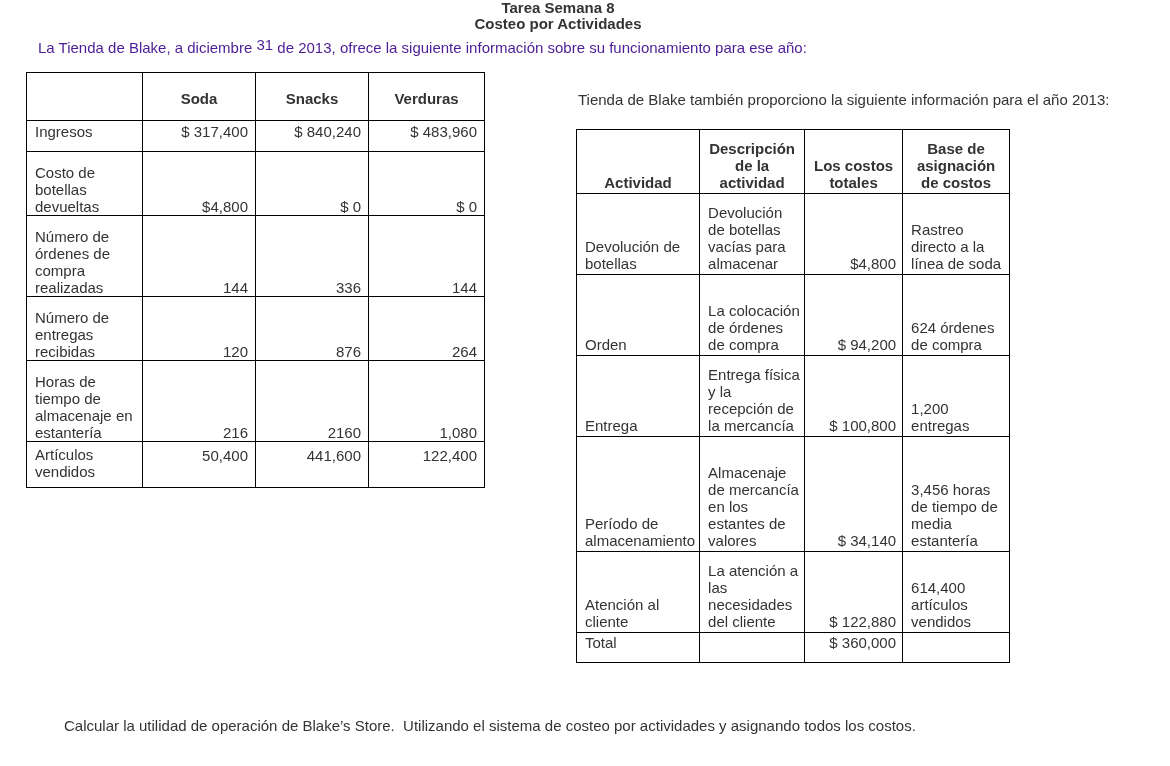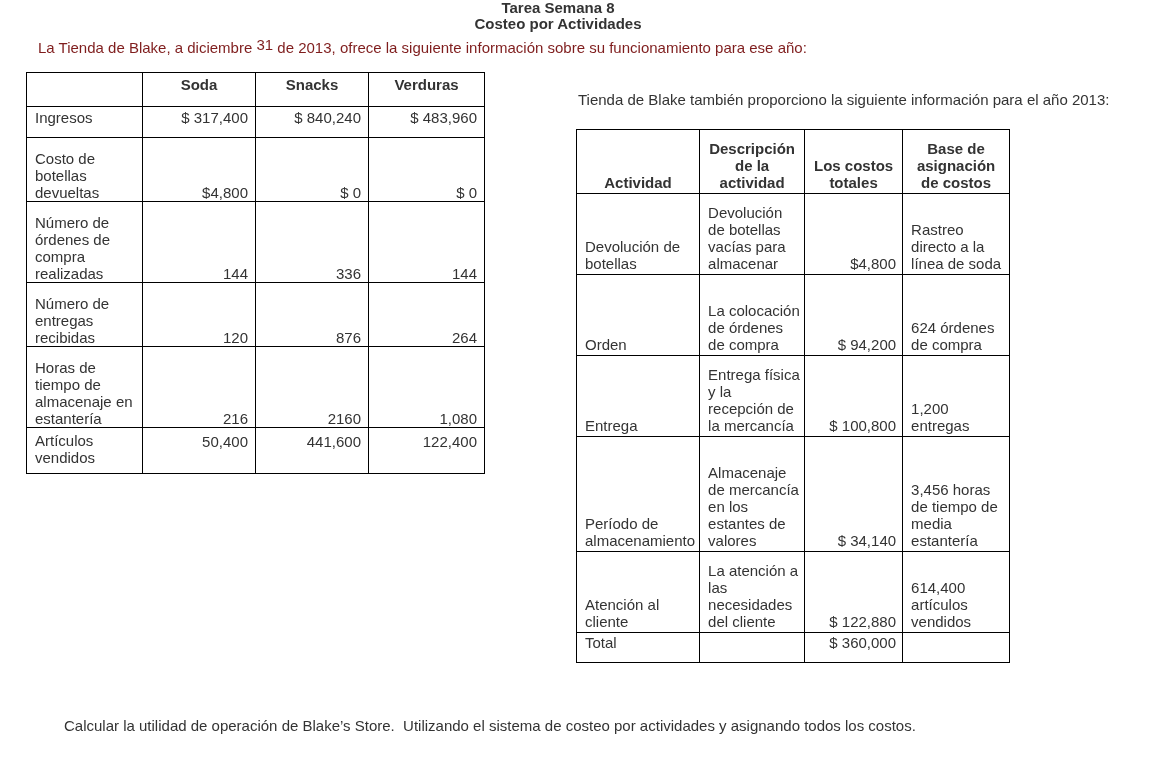--- a/index.html
+++ b/index.html
@@ -7,34 +7,34 @@
     width: 1170px; height: 766px; position: relative; overflow: hidden;
     font-family: "Liberation Sans", sans-serif; color: #333333; font-size: 15px;
   }
   .title {
     position: absolute; left: 0; width: 1116px; text-align: center;
     font-weight: bold; font-size: 15px; color: #333; line-height: 16px;
   }
   #t1 { top: 0px; }
   #t2 { top: 16px; }
   .intro {
-    position: absolute; left: 38px; top: 38px; font-size: 15px; color: #7f1d1d;
+    position: absolute; left: 38px; top: 38px; font-size: 15px; color: #4c1d95;
     line-height: 20px; white-space: nowrap;
   }
   .intro sup { font-size: 15px; position: relative; top: -3px; vertical-align: baseline; }
   table { border-collapse: collapse; position: absolute; }
   td, th {
     border: 1px solid #000; font-size: 15px; line-height: 17px; color: #333;
     vertical-align: bottom; padding: 0 7px 0 7px;
   }
   th { font-weight: bold; text-align: center; }
   #left-table { left: 26px; top: 72px; }
   #left-table td.label { width: 100px; text-align: left; padding-left: 8px; }
   #left-table td.num { width: 98px; text-align: right; }
-  #left-table th { height: 30px; vertical-align: top; padding-top: 3px; }
+  #left-table th { height: 30px; vertical-align: top; padding-top: 17px; }
   .r1 { height: 31px; } .r2 { height: 45px; } .r3 { height: 64px; }
   .r4 { height: 81px; } .r5 { height: 64px; } .r6 { height: 81px; } .r7 { height: 46px; }
   #left-table tr.r7 td { vertical-align: top; padding-top: 5px; }
   #left-table tr.r1 td { vertical-align: top; padding-top: 2px; }
   .right-intro {
     position: absolute; left: 578px; top: 91px; font-size: 15px; color: #333;
     white-space: nowrap;
   }
   #right-table { left: 576px; top: 129px; }
   #right-table th { padding: 0 4px 2px 4px; vertical-align: bottom; }

